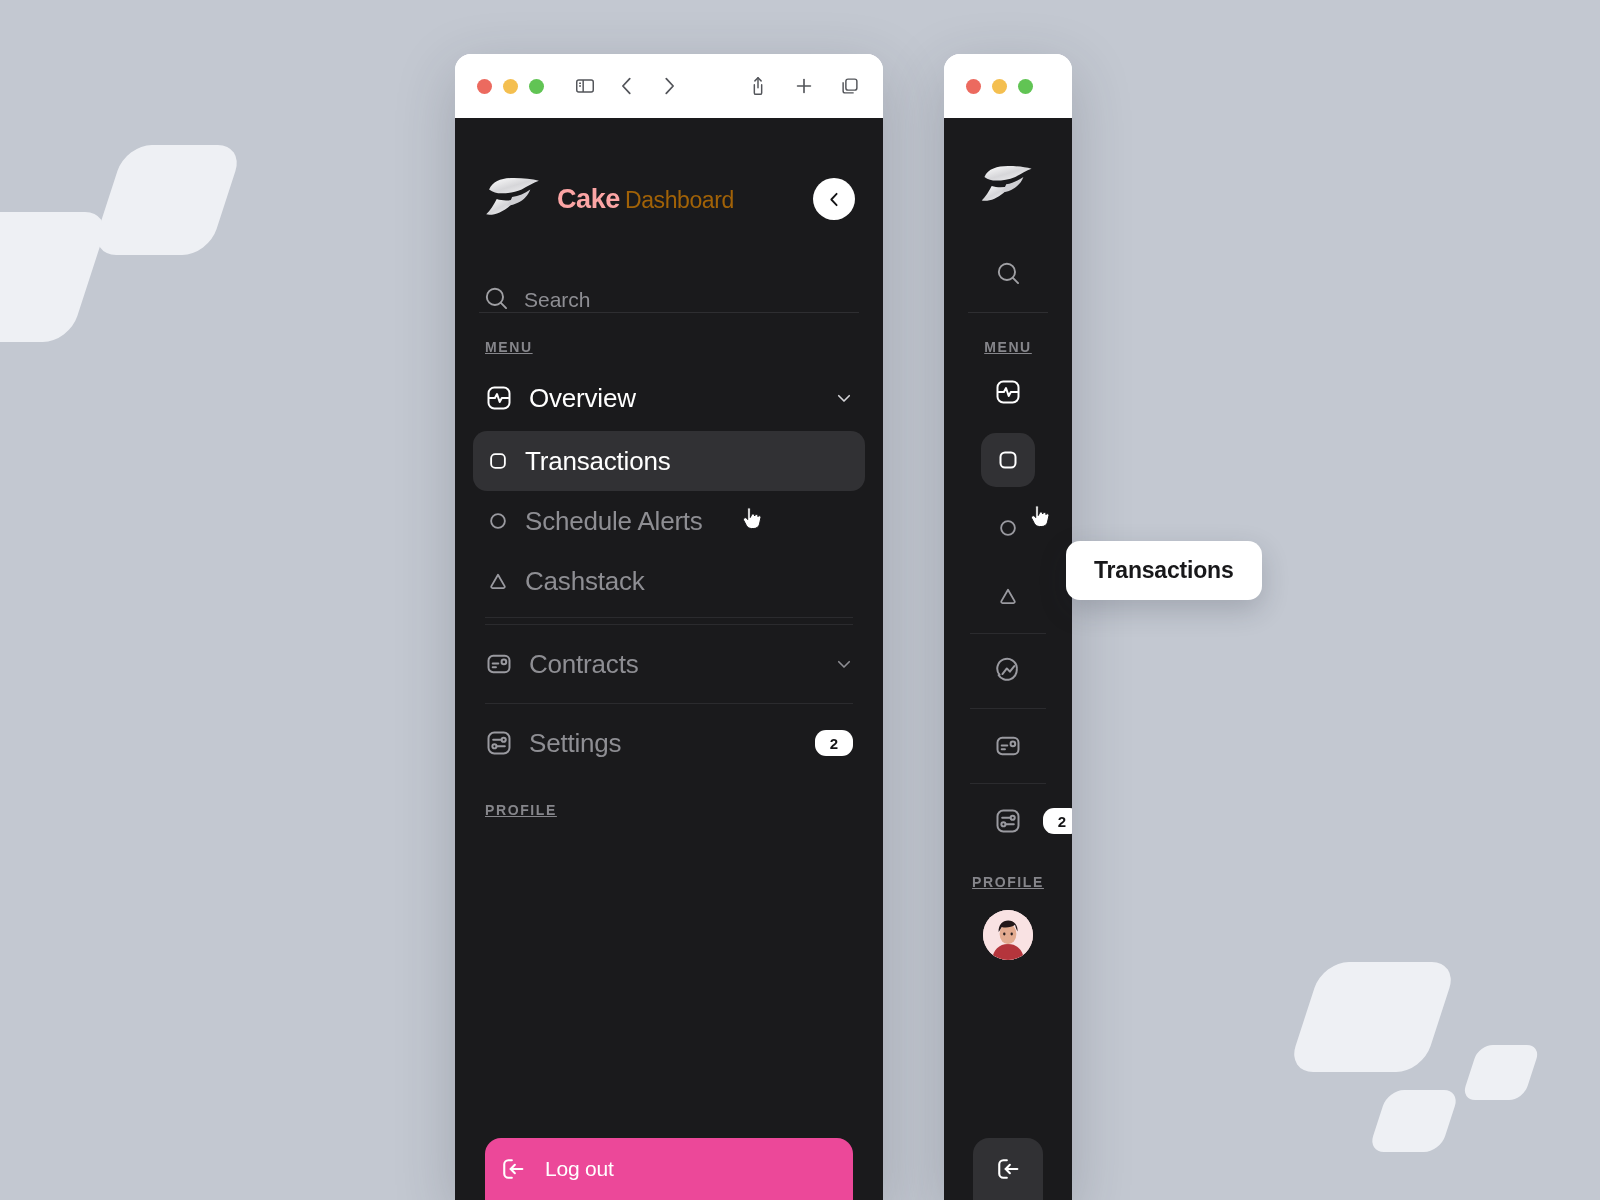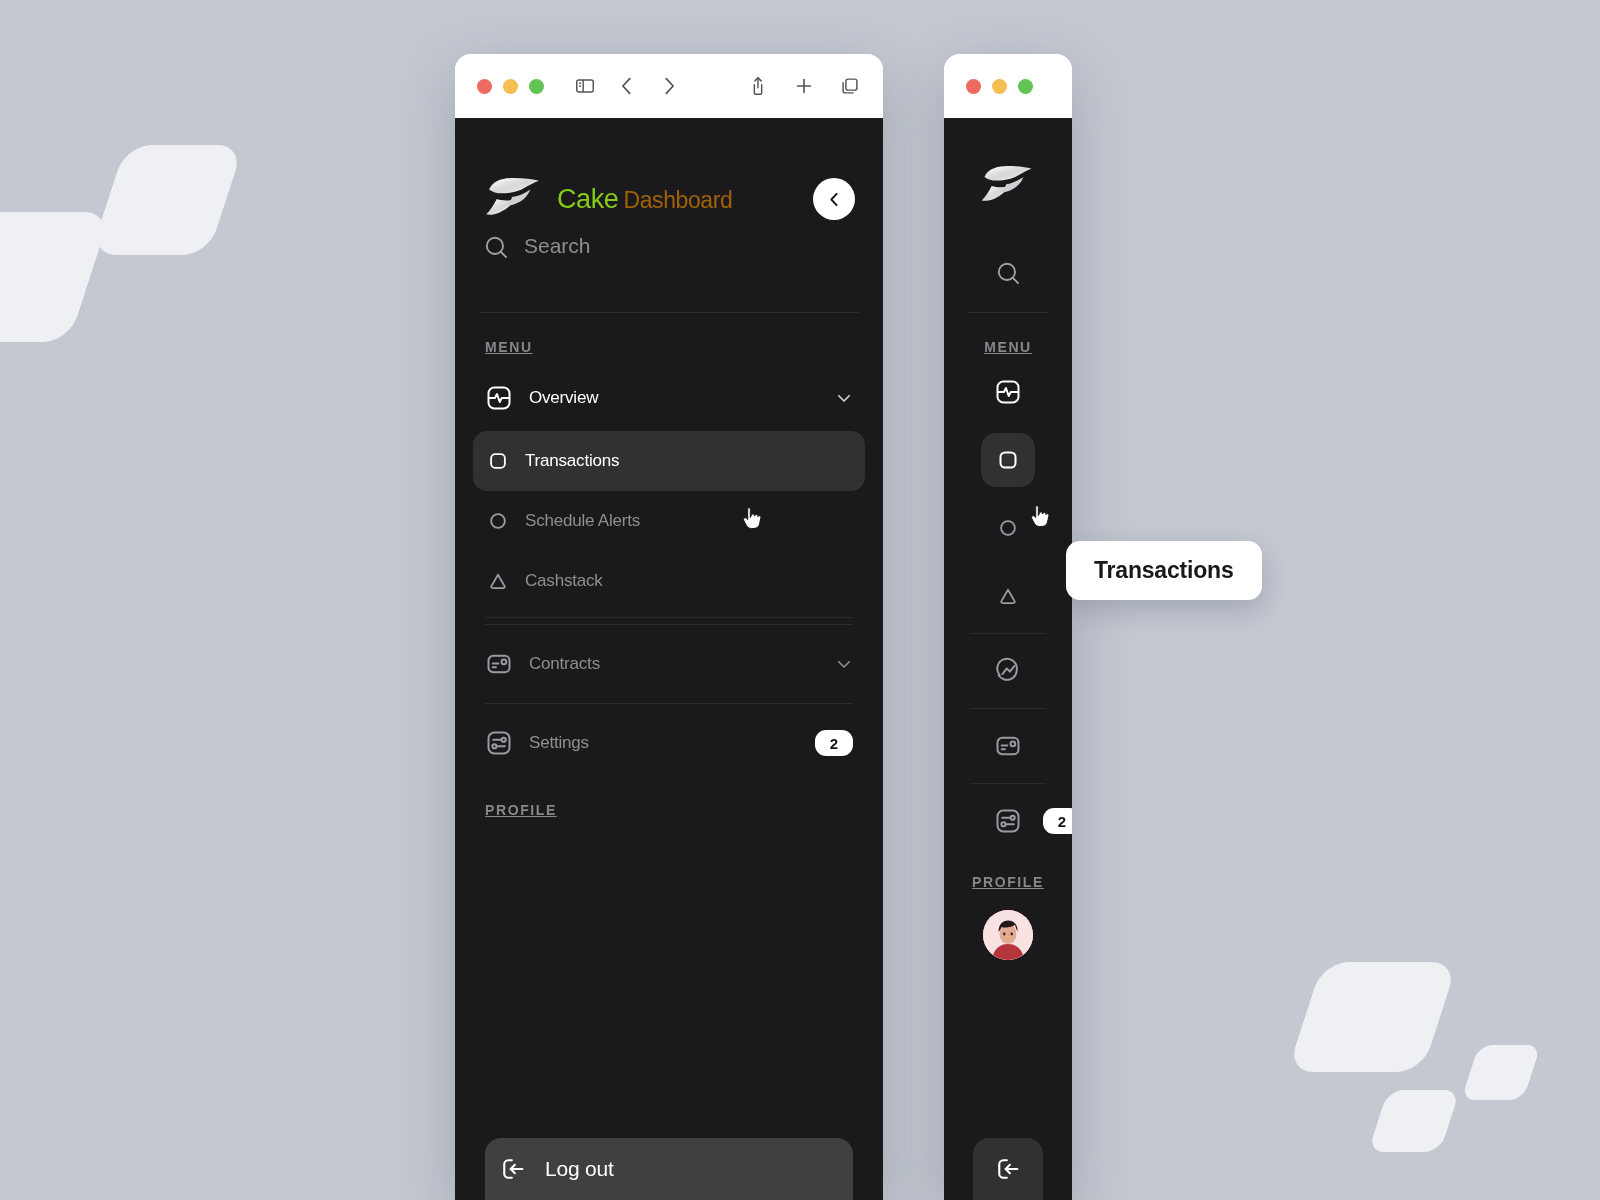--- a/index.html
+++ b/index.html
@@ -74,39 +74,39 @@
     height: 116px;
   }
   .logo { width: 62px; height: 46px; flex: none; }
   .logo svg { width: 100%; height: 100%; display: block; }
   .brand-text {
     margin-left: 12px;
     font-size: 27px;
     letter-spacing: -.4px;
     white-space: nowrap;
   }
-  .brand-name { color: #84cc16; font-weight: normal; }
+  .brand-name { color: #fca5a5; font-weight: bold; }
   .brand-sub { color: #a16207; font-weight: normal; font-size: 23px; margin-left: 5px; }
 
   .collapse-btn {
     margin-left: auto;
     width: 42px; height: 42px;
     border-radius: 50%;
     background: #ffffff;
     display: flex; align-items: center; justify-content: center;
     flex: none;
     border: none;
     cursor: pointer;
   }
   .collapse-btn svg { width: 17px; height: 17px; color: #141416; }
 
   
   .search-row {
     display: flex;
-    align-items: flex-start;
+    align-items: flex-end;
     padding: 0 28px;
     height: 78px;
   }
   .search-icon { width: 27px; height: 27px; color: #a0a0a4; flex: none; }
   .search-icon svg { width: 100%; height: 100%; display: block; }
   .search-input {
     background: transparent;
     border: none;
     outline: none;
     margin-left: 14px;
@@ -139,21 +139,21 @@
     cursor: pointer;
     position: relative;
   }
   .nav-item.group { height: 66px; }
   .nav-item.active { background: #313134; }
   .nav-icon { width: 28px; height: 28px; flex: none; color: #9a9aa0; }
   .nav-icon svg { width: 100%; height: 100%; display: block; }
   .nav-item.active .nav-icon, .nav-item.bright .nav-icon { color: #ffffff; }
   .nav-label {
     margin-left: 16px;
-    font-size: 17px;
+    font-size: 26px;
     color: #8e8e93;
     white-space: nowrap;
     letter-spacing: -.2px;
   }
   .nav-item.active .nav-label, .nav-item.bright .nav-label {
     color: #ffffff;
     font-weight: normal;
   }
   .chevron { margin-left: auto; width: 18px; height: 18px; color: #8e8e93; }
   .chevron svg { width: 100%; height: 100%; display: block; }
@@ -203,21 +203,21 @@
     line-height: .6;
     cursor: pointer;
     padding-bottom: 8px;
   }
 
   .logout {
     position: absolute;
     left: 30px; right: 30px;
     bottom: 0;
     height: 62px;
-    background: #404040;
+    background: #ec4899;
     border-radius: 16px 16px 0 0;
     display: flex;
     align-items: center;
     padding: 0 14px;
     cursor: pointer;
     border: none;
   }
   .logout-icon { width: 28px; height: 28px; color: #ffffff; flex: none; }
   .logout-icon svg { width: 100%; height: 100%; display: block; }
   .logout-label { margin-left: 18px; color: #ffffff; font-size: 21px; letter-spacing: -.2px; }

